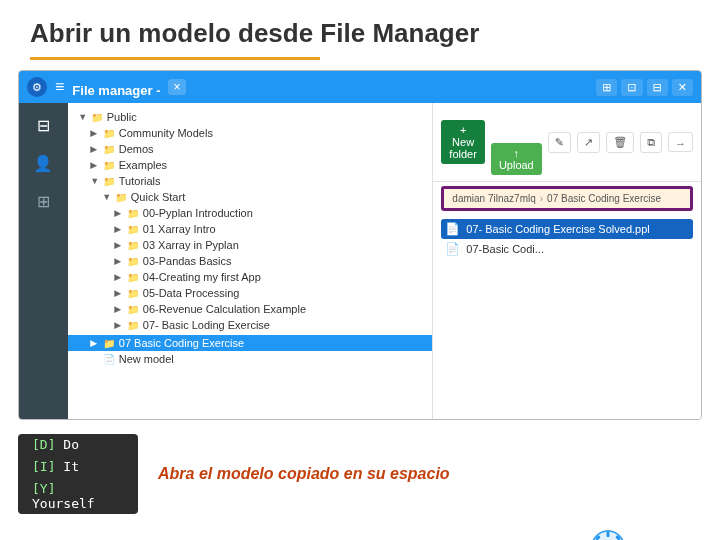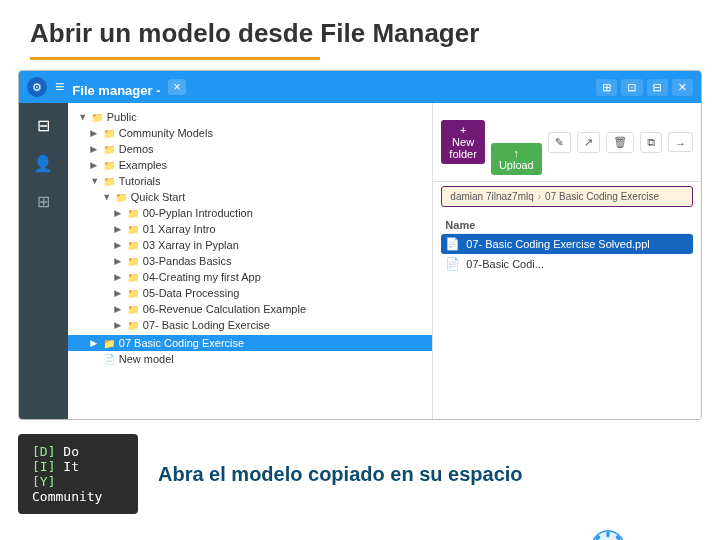--- a/index.html
+++ b/index.html
@@ -162,21 +162,21 @@
     }
 
     .fm-toolbar {
       padding: 6px 8px;
       display: flex;
       gap: 6px;
       align-items: center;
       border-bottom: 1px solid #e0e0e0;
     }
     .btn-new-folder {
-      background: #701a75;
+      background: #15803d;
       color: #fff;
       border: none;
       border-radius: 3px;
       padding: 4px 8px;
       font-size: 11px;
       cursor: pointer;
       display: flex;
       align-items: center;
       gap: 4px;
     }
@@ -199,21 +199,21 @@
       border-radius: 3px;
       padding: 3px 6px;
       font-size: 11px;
       cursor: pointer;
       color: #555;
     }
 
     .fm-breadcrumb {
       padding: 4px 8px;
       background: #fff3e0;
-      border: 1px solid #701a75;
+      border: 3px solid #701a75;
       border-radius: 3px;
       margin: 4px 8px;
       font-size: 10px;
       color: #555;
       display: flex;
       align-items: center;
       gap: 4px;
     }
     .breadcrumb-sep { color: #999; }
 
@@ -276,35 +276,36 @@
     .diy-thumbnail {
       width: 120px;
       height: 80px;
       background: #2d2d2d;
       border-radius: 4px;
       display: flex;
       flex-direction: column;
       align-items: flex-start;
       justify-content: center;
       padding: 10px 14px;
-      gap: 0;
+      gap: 7px;
       flex-shrink: 0;
     }
     .diy-line {
       color: #fff;
       font-size: 13px;
       font-family: monospace;
     }
     .diy-line span.bracket { color: #90ee90; }
     .diy-line span.letter { color: #fff; }
 
     .abra-text {
-      font-size: 20px;
-      color: #0c4a6e;
-      font-weight: bold;
+      font-size: 16px;
+      color: #c2410c;
+      font-weight: bold;
+      font-style: italic;
     }
 
     
     .page-footer {
       display: flex;
       justify-content: space-between;
       align-items: center;
       padding: 6px 30px 4px 30px;
     }
     .footer-label {
@@ -461,21 +462,20 @@
         <button class="toolbar-icon-btn">→</button>
       </div>
 
       <div class="fm-breadcrumb">
         <span>damian 7ilnaz7mlq</span>
         <span class="breadcrumb-sep">›</span>
         <span>07  Basic Coding Exercise</span>
       </div>
 
       <div class="fm-file-list">
-        <div class="file-list-header">Name</div>
         <div class="file-item selected">
           <span class="file-icon">📄</span>
           <span>07- Basic Coding Exercise Solved.ppl</span>
         </div>
         <div class="file-item">
           <span class="file-icon">📄</span>
           <span>07-Basic Codi...</span>
         </div>
       </div>
     </div>
@@ -485,21 +485,21 @@
 
 <div class="bottom-section">
   <div class="diy-thumbnail">
     <div class="diy-line">
       <span class="bracket">[D]</span> <span class="letter">Do</span>
     </div>
     <div class="diy-line">
       <span class="bracket">[I]</span> <span class="letter">It</span>
     </div>
     <div class="diy-line">
-      <span class="bracket">[Y]</span> <span class="letter">Community</span>
+      <span class="bracket">[Y]</span> <span class="letter">Yourself</span>
     </div>
   </div>
   <div class="abra-text">Abra el modelo copiado en su espacio</div>
 </div>
 
 <div class="page-footer">
   <div class="footer-label">Abrir un modelo</div>
   <div class="pyplan-logo">
 
     <svg class="pyplan-gear" viewBox="0 0 34 34" xmlns="http://www.w3.org/2000/svg">

